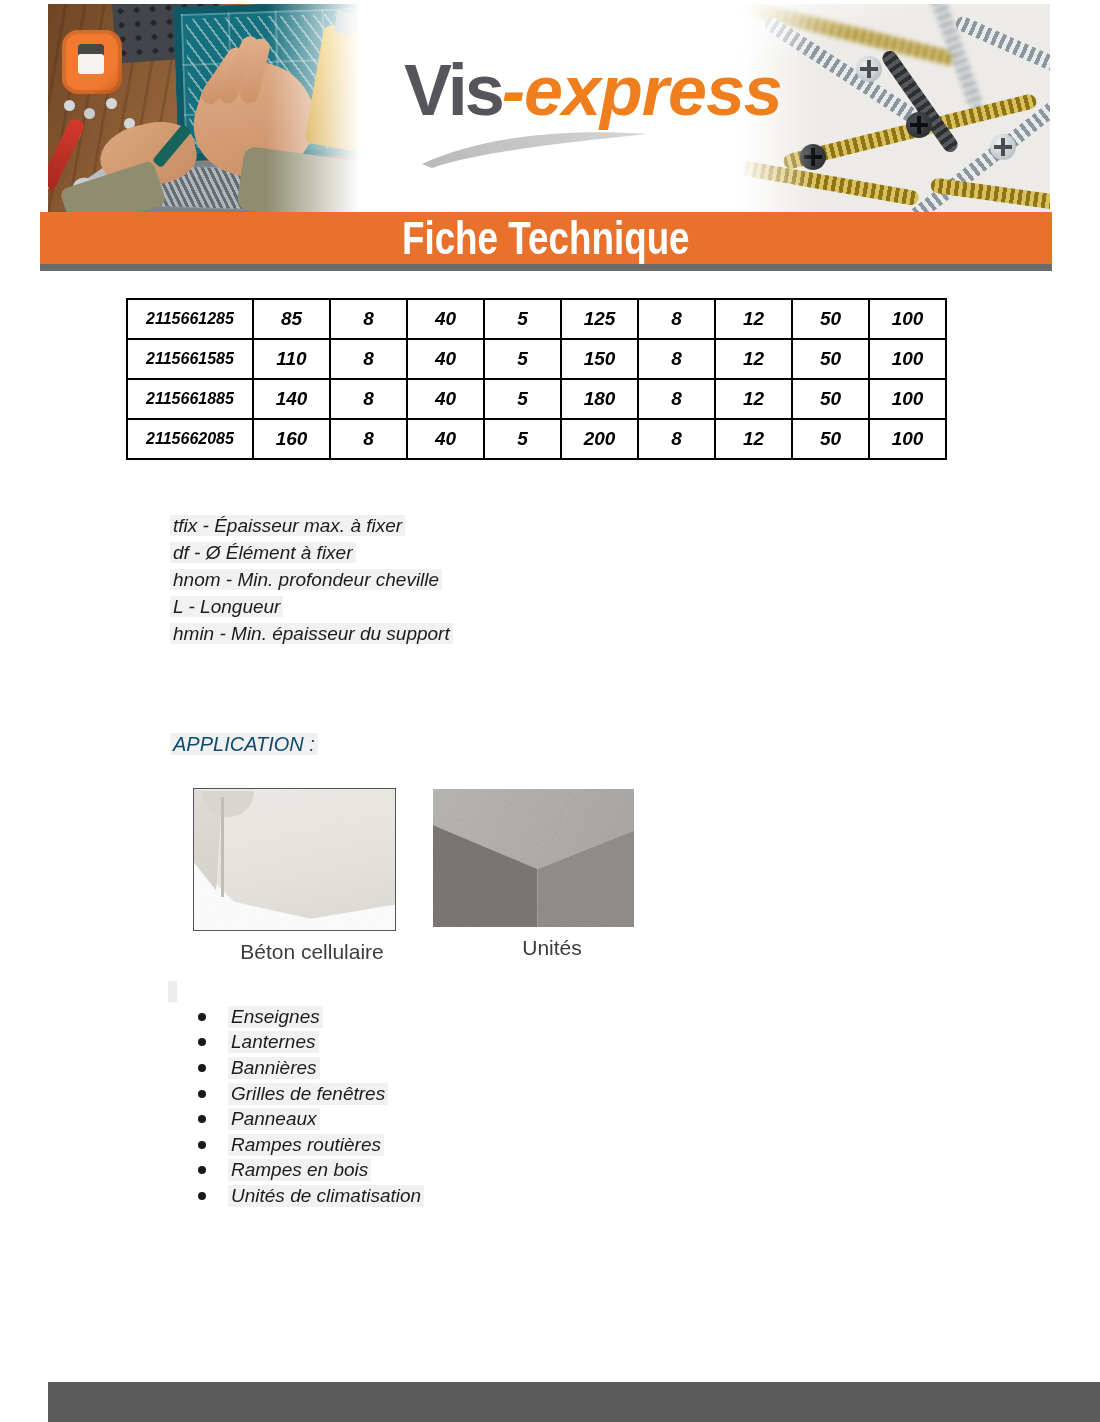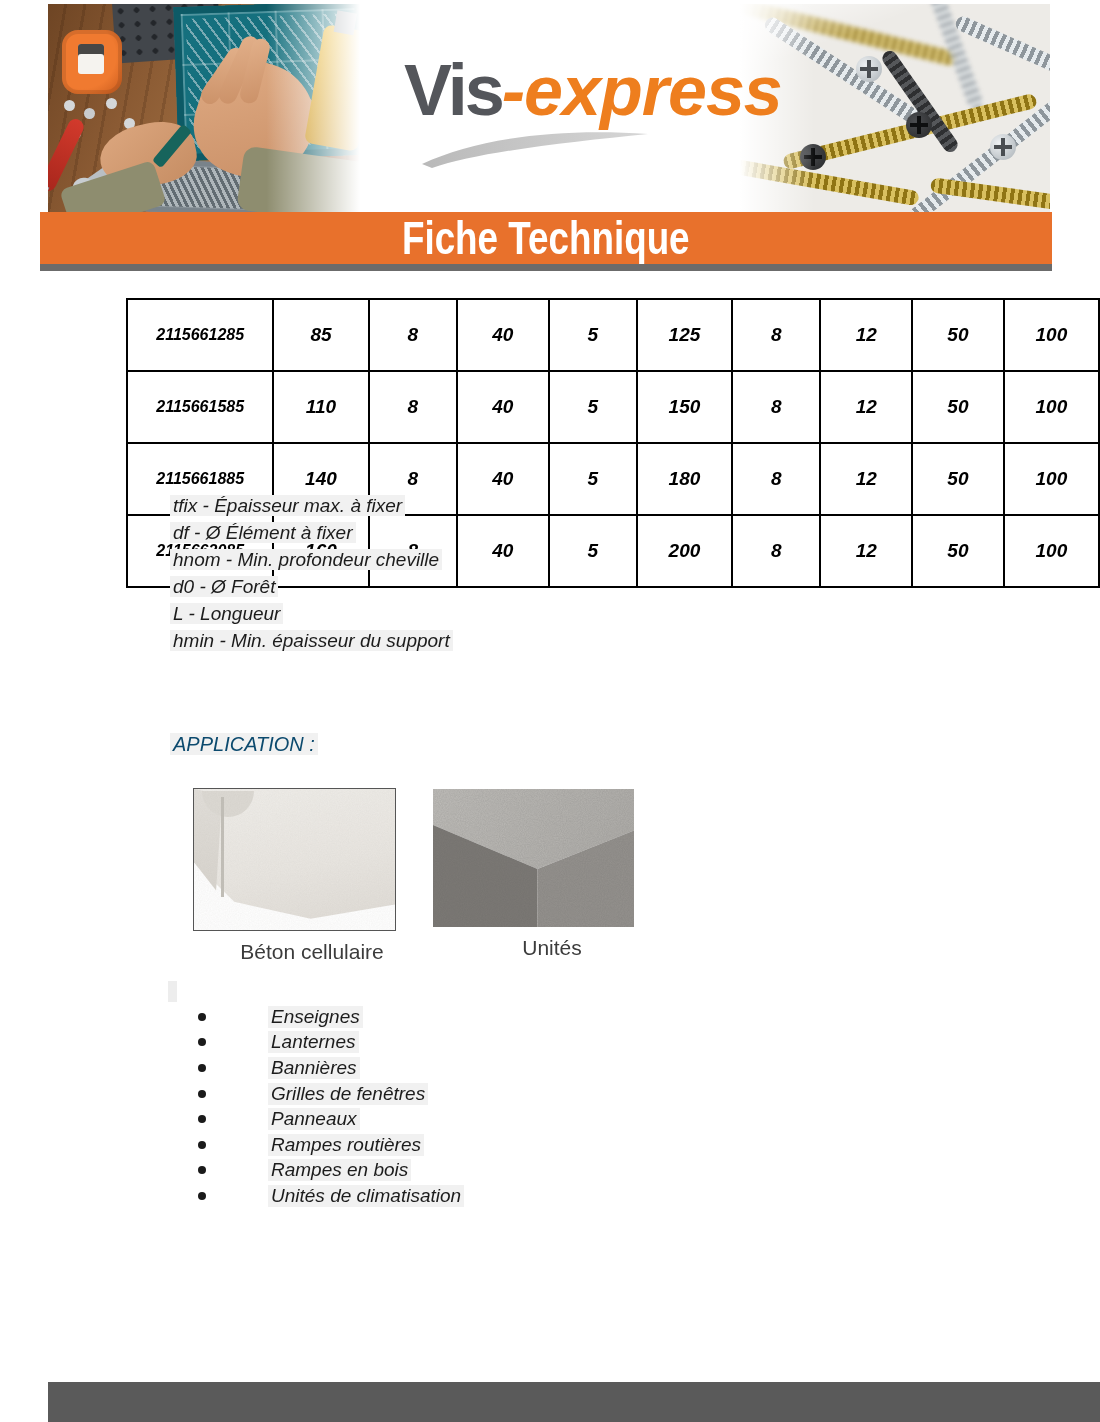--- a/index.html
+++ b/index.html
@@ -60,26 +60,26 @@
   #logo .secondary{font-size:70px;font-weight:700;font-style:italic;color:#EE7E1E;letter-spacing:-1px;line-height:1;}
   #swoosh{left:416px;top:128px;width:236px;height:40px;}
 
   
   #banner{left:40px;top:212px;width:1012px;height:52px;background:#E8712C;display:flex;align-items:center;justify-content:center;}
   #banner .title{color:#ffffff;font-weight:700;font-size:46px;transform:scaleX(.8);letter-spacing:0;line-height:1;}
   #divider{left:40px;top:264px;width:1012px;height:7px;background:#6B6B6B;}
 
   
   #spec-table{left:126px;top:298px;border-collapse:collapse;table-layout:fixed;}
-  #spec-table td{border:2px solid #000;text-align:center;vertical-align:middle;font-weight:700;font-style:italic;font-size:19px;height:38px;padding:16px;color:#000;}
+  #spec-table td{border:2px solid #000;text-align:center;vertical-align:middle;font-weight:700;font-style:italic;font-size:19px;height:38px;padding:0;color:#000;}
   #spec-table td.code{font-size:16px;width:124px;}
   #spec-table td.num{width:75px;border-radius:11px;}
 
   
-  #legend{left:170px;top:492px;}
+  #legend{left:170px;top:512px;}
   .legend-line{line-height:27px;font-style:italic;font-size:19px;color:#1c1c1c;}
   .hl{background:#f1f1f1;padding:0 3px;}
 
   
   #application-heading{left:170px;top:733px;font-style:italic;font-size:20px;color:#0c4a6e;}
   .figure{width:238px;}
   #figure-1{left:193px;top:788px;}
   #figure-2{left:433px;top:789px;}
   .material-img{position:relative;width:201px;height:141px;overflow:hidden;background:#ffffff;}
   #img-beton-cellulaire{border:1px solid #555;}
@@ -94,21 +94,21 @@
   
   .b2-top{background:linear-gradient(115deg,#c0beba,#aeaca8);clip-path:polygon(0 0,100% 0,100% 30%,52% 58%,0 26%);}
   .b2-leftface{background:#7c7975;clip-path:polygon(0 26%,52% 58%,52% 100%,0 100%);}
   .b2-rightface{background:#95928e;clip-path:polygon(52% 58%,100% 30%,100% 100%,52% 100%);}
   .material-label{margin-top:9px;text-align:center;font-size:21px;color:#3C3C3C;}
 
   #artifact{left:168px;top:981px;width:9px;height:21px;background:#ededed;}
 
   
   #uses-list{left:198px;top:1004px;list-style:none;margin:0;padding:0;}
-  #uses-list li{display:flex;align-items:center;height:25.6px;gap:40px;}
+  #uses-list li{display:flex;align-items:center;height:25.6px;}
   .bullet{width:8px;height:8px;border-radius:50%;background:#1a1a1a;margin-right:22px;flex:none;}
   .use-label{font-style:italic;font-size:19px;color:#1c1c1c;background:#f1f1f1;padding:0 3px;}
 
   
   #footer{left:48px;top:1382px;width:1052px;height:40px;background:#5A5A5A;}
 </style>
 </head>
 <body>
 
 <div id="photo-left" class="abs">
@@ -222,21 +222,20 @@
       <td class="num">50</td>
       <td class="num">100</td>
     </tr>
   </tbody>
 </table>
 
 <div id="legend" class="abs">
   <div class="legend-line"><span class="hl">tfix - Épaisseur max. à fixer</span></div>
   <div class="legend-line"><span class="hl">df - Ø Élément à fixer</span></div>
   <div class="legend-line"><span class="hl">hnom - Min. profondeur cheville</span></div>
-  <div class="legend-line"><span class="hl">d0 - Ø Forêt</span></div>
   <div class="legend-line"><span class="hl">L - Longueur</span></div>
   <div class="legend-line"><span class="hl">hmin - Min. épaisseur du support</span></div>
 </div>
 
 <div id="application-heading" class="abs">
   <span class="hl">APPLICATION :</span>
 </div>
 
 <div id="figure-1" class="abs figure">
   <div id="img-beton-cellulaire" class="material-img">

